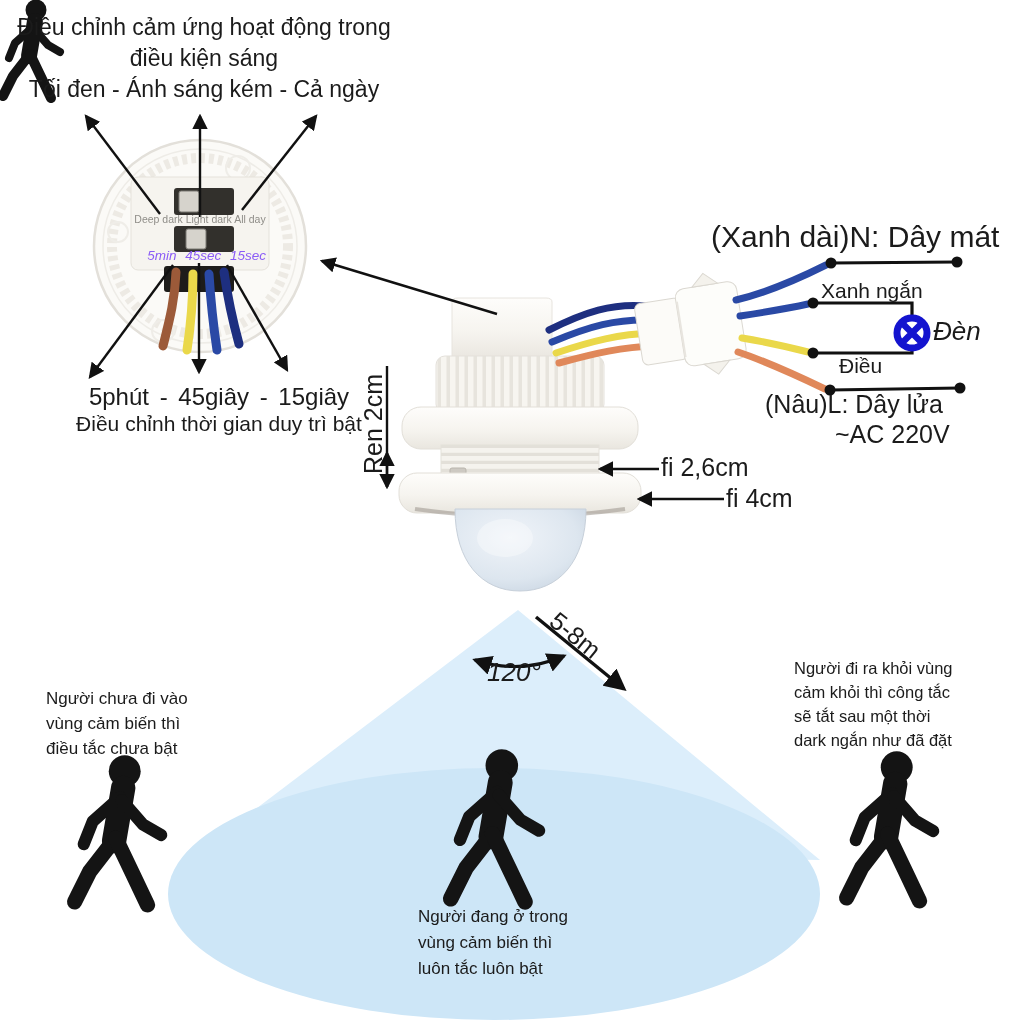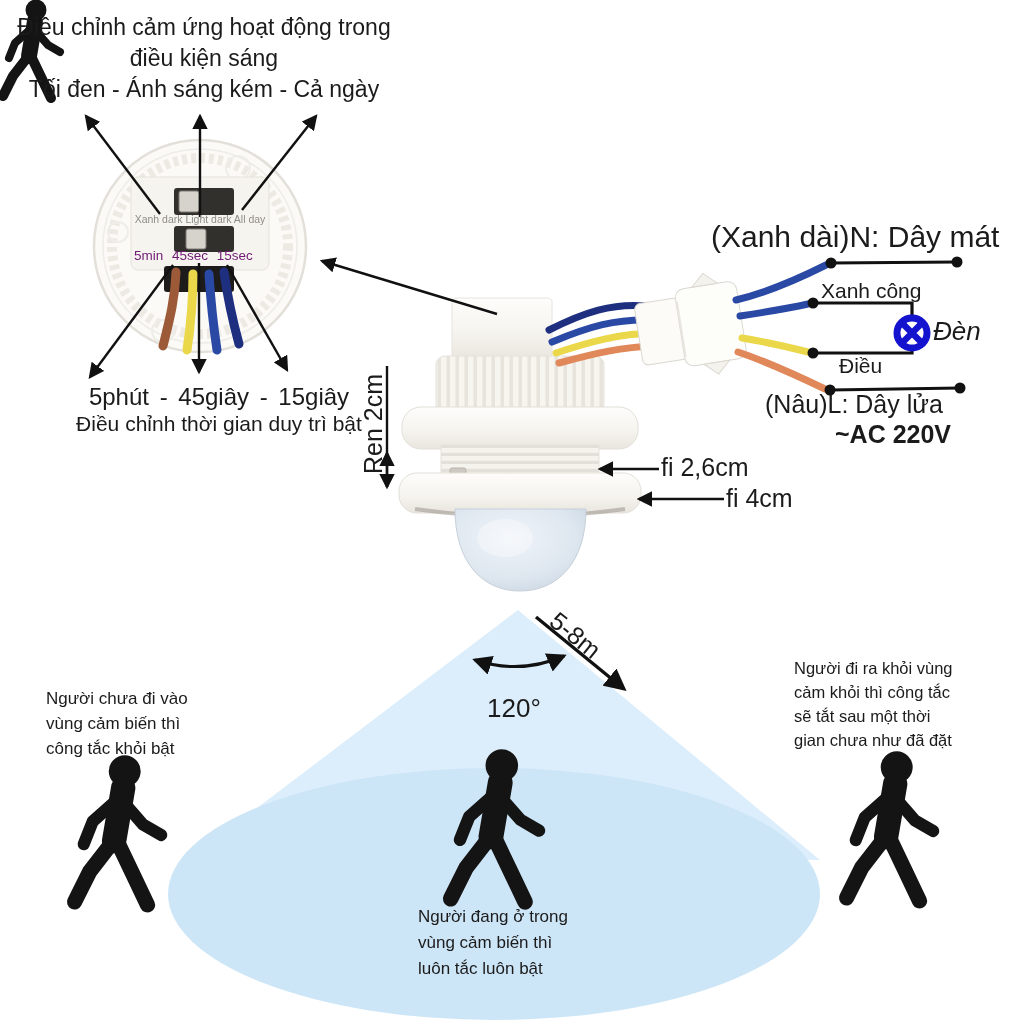--- a/index.html
+++ b/index.html
@@ -2,34 +2,34 @@
 <html><head>
 <meta charset="utf-8">
 <style>
   html,body{margin:0;padding:0;}
   body{width:1024px;height:1024px;background:#ffffff;font-family:"Liberation Sans","DejaVu Sans",sans-serif;color:#1b1b1b;overflow:hidden;}
   .canvas{position:relative;width:1024px;height:736px;background:#fff;}
   .txt{position:absolute;white-space:nowrap;color:#1b1b1b;}
   svg{position:absolute;left:0;top:0;}
   .t-title{left:8px;top:12px;width:392px;font-size:23px;line-height:31px;text-align:center;white-space:normal;}
   .dial-row1{left:131px;top:213px;width:138px;font-size:10.5px;color:#8f8d88;text-align:center;}
-  .dial-row2{left:134px;top:248px;width:132px;font-size:13.5px;color:#701a75;text-align:left;word-spacing:5px;}
+  .dial-row2{left:134px;top:248px;width:132px;font-size:13.5px;color:#8b5cf6;text-align:right;word-spacing:5px;font-style:italic;}
   .t-timer{left:35px;top:382px;width:368px;text-align:center;white-space:normal;}
   .t-timer .l1{font-size:24px;line-height:29px;word-spacing:4px;}
   .t-timer .l2{font-size:21px;line-height:26px;}
   .t-ren{left:373px;top:424px;transform:translate(-50%,-50%) rotate(-90deg);font-size:25px;}
   .t-fi1{left:661px;top:453px;font-size:25px;}
   .t-fi2{left:726px;top:484px;font-size:25px;}
   .t-n{left:711px;top:220px;font-size:30px;}
   .t-xn{left:821px;top:279px;font-size:21px;}
   .t-den{left:933px;top:316px;font-size:26px;font-style:italic;}
   .t-vang{left:839px;top:354px;font-size:21px;}
   .t-l{left:765px;top:390px;font-size:25px;}
-  .t-ac{left:835px;top:420px;font-size:25px;font-weight:bold;}
-  .t-deg{left:487px;top:693px;font-size:26px;}
+  .t-ac{left:835px;top:420px;font-size:25px;}
+  .t-deg{left:487px;top:657px;font-size:26px;font-style:italic;}
   .t-range{left:553px;top:603px;font-size:25px;transform:rotate(39deg);transform-origin:0 50%;}
   .note{white-space:normal;}
   .note-left{left:46px;top:686px;width:200px;font-size:17px;line-height:25px;}
   .note-right{left:794px;top:656px;width:206px;font-size:16.5px;line-height:24px;}
   .note-center{left:418px;top:904px;width:204px;font-size:17px;line-height:26px;}
 </style>
 </head>
 <body>
 
 <div class="canvas">
@@ -166,52 +166,52 @@
       <line x1="724" y1="499" x2="639" y2="499" marker-end="url(#arrow)"></line>
     </g>
   </svg>
 
   <div class="txt t-title">
     <div>Điều chỉnh cảm ứng hoạt động trong</div>
     <div>điều kiện sáng</div>
     <div>Tối đen - Ánh sáng kém - Cả ngày</div>
   </div>
 
-  <div class="txt dial-row1">Xanh dark Light dark All day</div>
+  <div class="txt dial-row1">Deep dark Light dark All day</div>
   <div class="txt dial-row2">5min 45sec 15sec</div>
 
   <div class="txt t-timer">
     <div class="l1">5phút - 45giây - 15giây</div>
     <div class="l2">Điều chỉnh thời gian duy trì bật</div>
   </div>
 
   <div class="txt t-ren">Ren 2cm</div>
   <div class="txt t-fi1">fi 2,6cm</div>
   <div class="txt t-fi2">fi 4cm</div>
 
   <div class="txt t-n">(Xanh dài)N: Dây mát</div>
-  <div class="txt t-xn">Xanh công</div>
+  <div class="txt t-xn">Xanh ngắn</div>
   <div class="txt t-den">Đèn</div>
   <div class="txt t-vang">Điều</div>
   <div class="txt t-l">(Nâu)L: Dây lửa</div>
   <div class="txt t-ac">~AC 220V</div>
 
   <div class="txt t-deg">120°</div>
   <div class="txt t-range">5-8m</div>
 
   <div class="txt note note-left">
     <div>Người chưa đi vào</div>
     <div>vùng cảm biến thì</div>
-    <div>công tắc khỏi bật</div>
+    <div>điều tắc chưa bật</div>
   </div>
   <div class="txt note note-right">
     <div>Người đi ra khỏi vùng</div>
     <div>cảm khỏi thì công tắc</div>
     <div>sẽ tắt sau một thời</div>
-    <div>gian chưa như đã đặt</div>
+    <div>dark ngắn như đã đặt</div>
   </div>
   <div class="txt note note-center">
     <div>Người đang ở trong</div>
     <div>vùng cảm biến thì</div>
     <div>luôn tắc luôn bật</div>
   </div>
 
 </div>
 
 </body></html>

